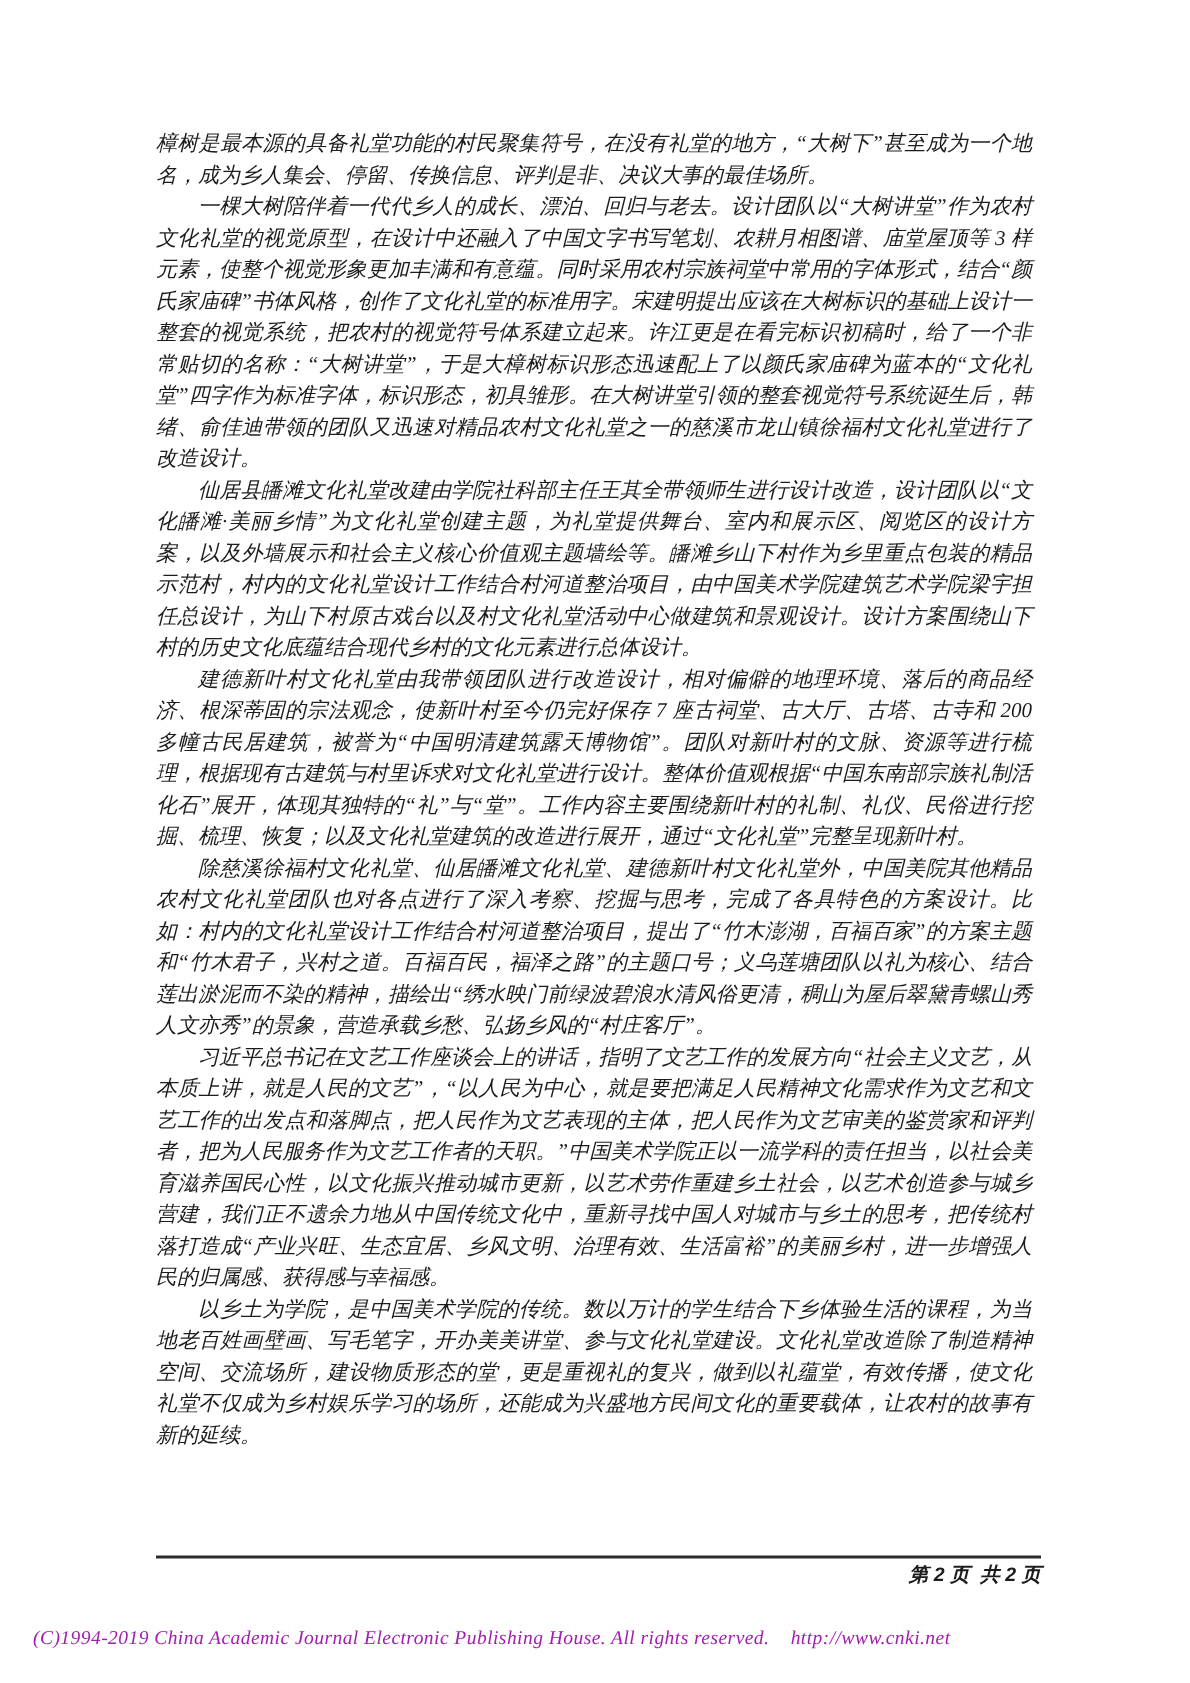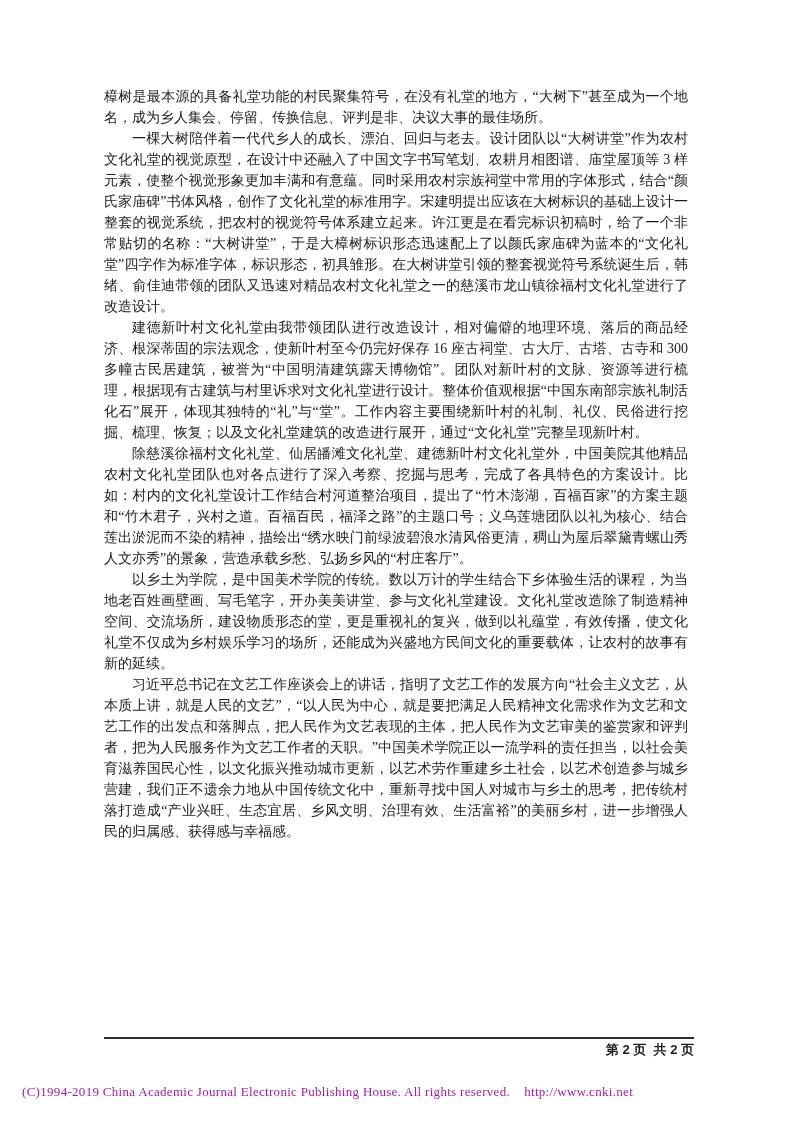--- a/index.html
+++ b/index.html
@@ -1,15 +1,15 @@
 <!DOCTYPE html>
 <html><head>
 <meta charset="utf-8">
 <style>
-  * { box-sizing: border-box; }
+  * { box-sizing: border-box; font-style: italic; }
   html, body {
     margin: 0;
     padding: 0;
     background: #ffffff;
   }
   body {
     width: 793px;
     height: 1122px;
     font-family: "Liberation Serif", serif;
   }
@@ -72,24 +72,25 @@
   }
 </style>
 </head>
 <body>
 
 <div class="page">
 
   <div class="content">
     <p class="para no-indent">樟树是最本源的具备礼堂功能的村民聚集符号，在没有礼堂的地方，“大树下”甚至成为一个地名，成为乡人集会、停留、传换信息、评判是非、决议大事的最佳场所。</p>
     <p class="para">一棵大树陪伴着一代代乡人的成长、漂泊、回归与老去。设计团队以“大树讲堂”作为农村文化礼堂的视觉原型，在设计中还融入了中国文字书写笔划、农耕月相图谱、庙堂屋顶等 3 样元素，使整个视觉形象更加丰满和有意蕴。同时采用农村宗族祠堂中常用的字体形式，结合“颜氏家庙碑”书体风格，创作了文化礼堂的标准用字。宋建明提出应该在大树标识的基础上设计一整套的视觉系统，把农村的视觉符号体系建立起来。许江更是在看完标识初稿时，给了一个非常贴切的名称：“大树讲堂”，于是大樟树标识形态迅速配上了以颜氏家庙碑为蓝本的“文化礼堂”四字作为标准字体，标识形态，初具雏形。在大树讲堂引领的整套视觉符号系统诞生后，韩绪、俞佳迪带领的团队又迅速对精品农村文化礼堂之一的慈溪市龙山镇徐福村文化礼堂进行了改造设计。</p>
-    <p class="para">建德新叶村文化礼堂由我带领团队进行改造设计，相对偏僻的地理环境、落后的商品经济、根深蒂固的宗法观念，使新叶村至今仍完好保存 16 座古祠堂、古大厅、古塔、古寺和 300 多幢古民居建筑，被誉为“中国明清建筑露天博物馆”。团队对新叶村的文脉、资源等进行梳理，根据现有古建筑与村里诉求对文化礼堂进行设计。整体价值观根据“中国东南部宗族礼制活化石”展开，体现其独特的“礼”与“堂”。工作内容主要围绕新叶村的礼制、礼仪、民俗进行挖掘、梳理、恢复；以及文化礼堂建筑的改造进行展开，通过“文化礼堂”完整呈现新叶村。</p>
+    <p class="para">仙居县皤滩文化礼堂改建由学院社科部主任王其全带领师生进行设计改造，设计团队以“文化皤滩·美丽乡情”为文化礼堂创建主题，为礼堂提供舞台、室内和展示区、阅览区的设计方案，以及外墙展示和社会主义核心价值观主题墙绘等。皤滩乡山下村作为乡里重点包装的精品示范村，村内的文化礼堂设计工作结合村河道整治项目，由中国美术学院建筑艺术学院梁宇担任总设计，为山下村原古戏台以及村文化礼堂活动中心做建筑和景观设计。设计方案围绕山下村的历史文化底蕴结合现代乡村的文化元素进行总体设计。</p>
+    <p class="para">建德新叶村文化礼堂由我带领团队进行改造设计，相对偏僻的地理环境、落后的商品经济、根深蒂固的宗法观念，使新叶村至今仍完好保存 7 座古祠堂、古大厅、古塔、古寺和 200 多幢古民居建筑，被誉为“中国明清建筑露天博物馆”。团队对新叶村的文脉、资源等进行梳理，根据现有古建筑与村里诉求对文化礼堂进行设计。整体价值观根据“中国东南部宗族礼制活化石”展开，体现其独特的“礼”与“堂”。工作内容主要围绕新叶村的礼制、礼仪、民俗进行挖掘、梳理、恢复；以及文化礼堂建筑的改造进行展开，通过“文化礼堂”完整呈现新叶村。</p>
     <p class="para">除慈溪徐福村文化礼堂、仙居皤滩文化礼堂、建德新叶村文化礼堂外，中国美院其他精品农村文化礼堂团队也对各点进行了深入考察、挖掘与思考，完成了各具特色的方案设计。比如：村内的文化礼堂设计工作结合村河道整治项目，提出了“竹木澎湖，百福百家”的方案主题和“竹木君子，兴村之道。百福百民，福泽之路”的主题口号；义乌莲塘团队以礼为核心、结合莲出淤泥而不染的精神，描绘出“绣水映门前绿波碧浪水清风俗更清，稠山为屋后翠黛青螺山秀人文亦秀”的景象，营造承载乡愁、弘扬乡风的“村庄客厅”。</p>
+    <p class="para">习近平总书记在文艺工作座谈会上的讲话，指明了文艺工作的发展方向“社会主义文艺，从本质上讲，就是人民的文艺”，“以人民为中心，就是要把满足人民精神文化需求作为文艺和文艺工作的出发点和落脚点，把人民作为文艺表现的主体，把人民作为文艺审美的鉴赏家和评判者，把为人民服务作为文艺工作者的天职。”中国美术学院正以一流学科的责任担当，以社会美育滋养国民心性，以文化振兴推动城市更新，以艺术劳作重建乡土社会，以艺术创造参与城乡营建，我们正不遗余力地从中国传统文化中，重新寻找中国人对城市与乡土的思考，把传统村落打造成“产业兴旺、生态宜居、乡风文明、治理有效、生活富裕”的美丽乡村，进一步增强人民的归属感、获得感与幸福感。</p>
     <p class="para">以乡土为学院，是中国美术学院的传统。数以万计的学生结合下乡体验生活的课程，为当地老百姓画壁画、写毛笔字，开办美美讲堂、参与文化礼堂建设。文化礼堂改造除了制造精神空间、交流场所，建设物质形态的堂，更是重视礼的复兴，做到以礼蕴堂，有效传播，使文化礼堂不仅成为乡村娱乐学习的场所，还能成为兴盛地方民间文化的重要载体，让农村的故事有新的延续。</p>
-    <p class="para">习近平总书记在文艺工作座谈会上的讲话，指明了文艺工作的发展方向“社会主义文艺，从本质上讲，就是人民的文艺”，“以人民为中心，就是要把满足人民精神文化需求作为文艺和文艺工作的出发点和落脚点，把人民作为文艺表现的主体，把人民作为文艺审美的鉴赏家和评判者，把为人民服务作为文艺工作者的天职。”中国美术学院正以一流学科的责任担当，以社会美育滋养国民心性，以文化振兴推动城市更新，以艺术劳作重建乡土社会，以艺术创造参与城乡营建，我们正不遗余力地从中国传统文化中，重新寻找中国人对城市与乡土的思考，把传统村落打造成“产业兴旺、生态宜居、乡风文明、治理有效、生活富裕”的美丽乡村，进一步增强人民的归属感、获得感与幸福感。</p>
   </div>
 
   <div class="footer-rule"></div>
 
   <div class="footer-page">第 2 页  共 2 页</div>
 
   <div class="watermark">(C)1994-2019 China Academic Journal Electronic Publishing House. All rights reserved.    http://www.cnki.net</div>
 
 </div>
 

